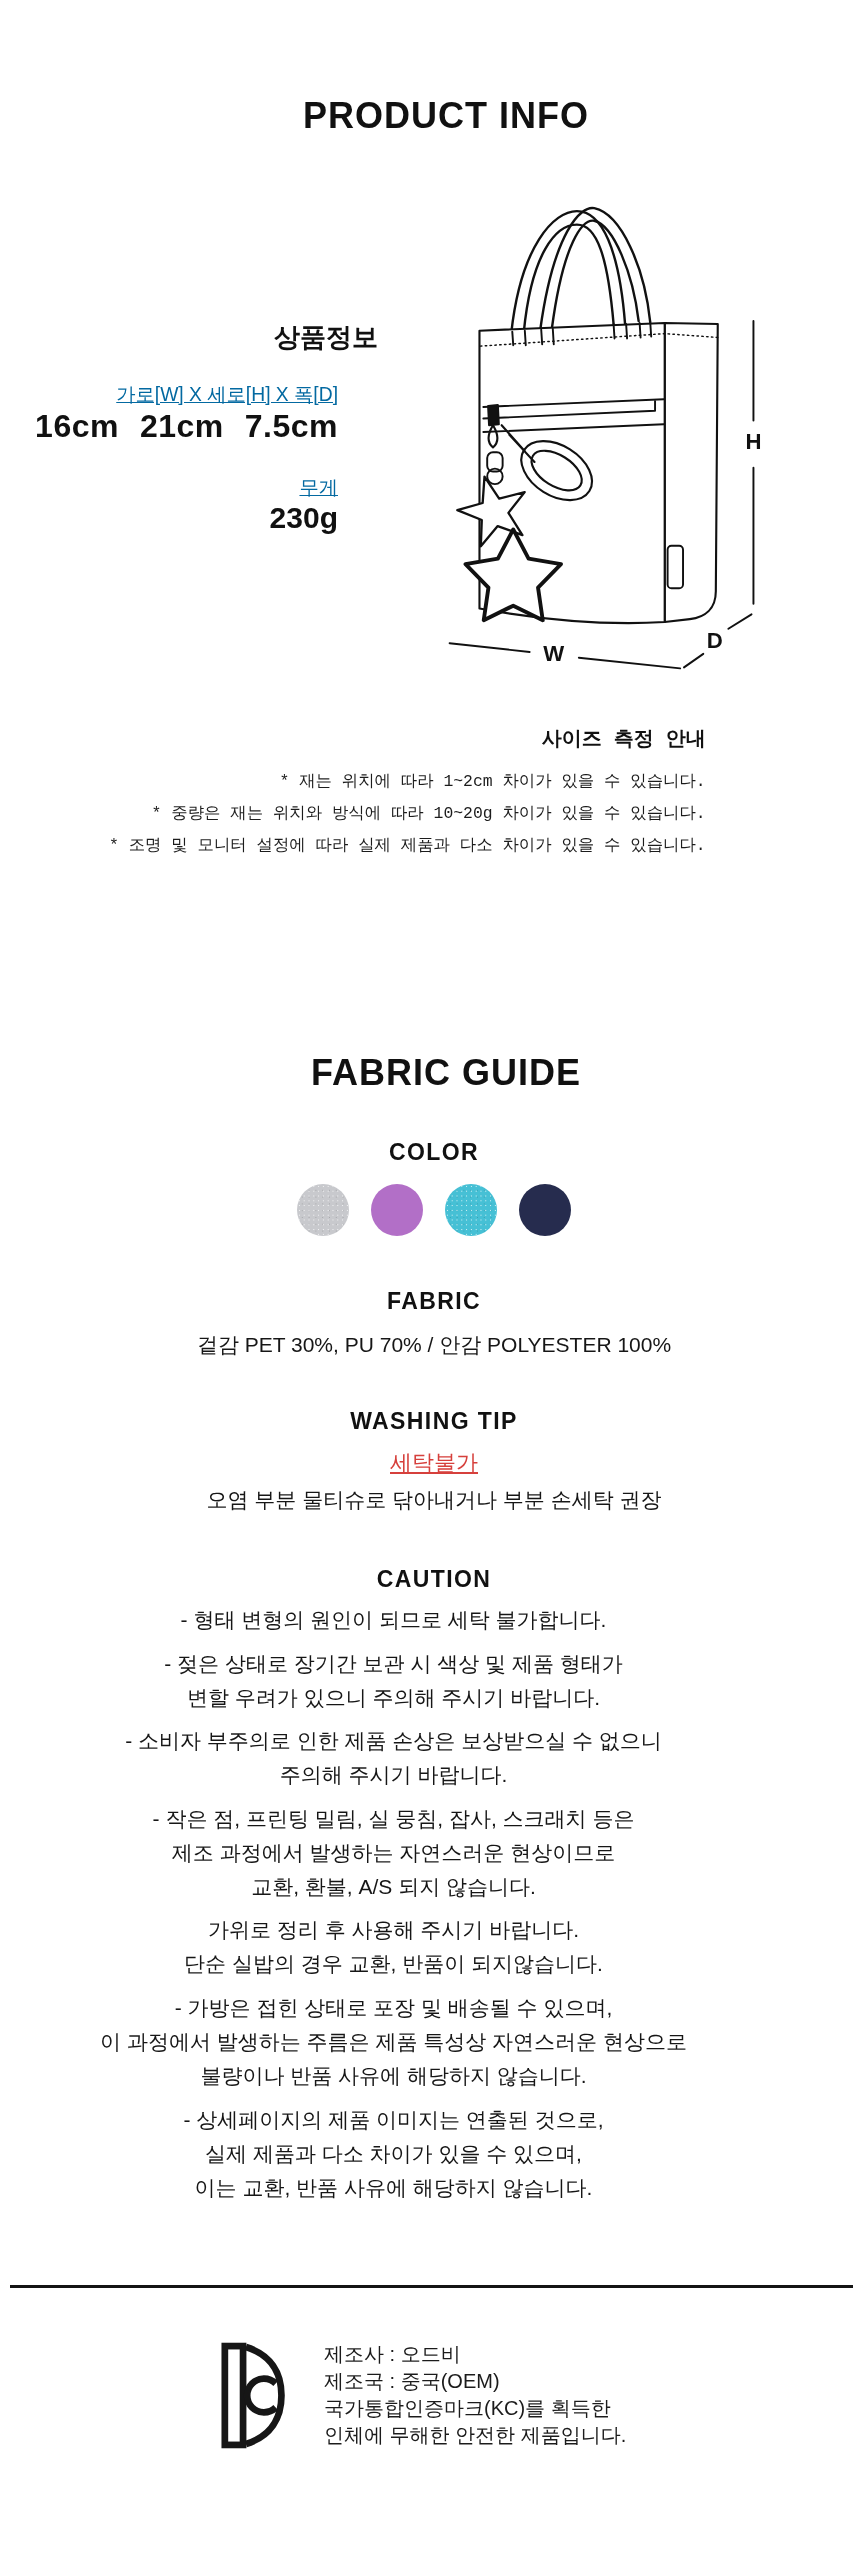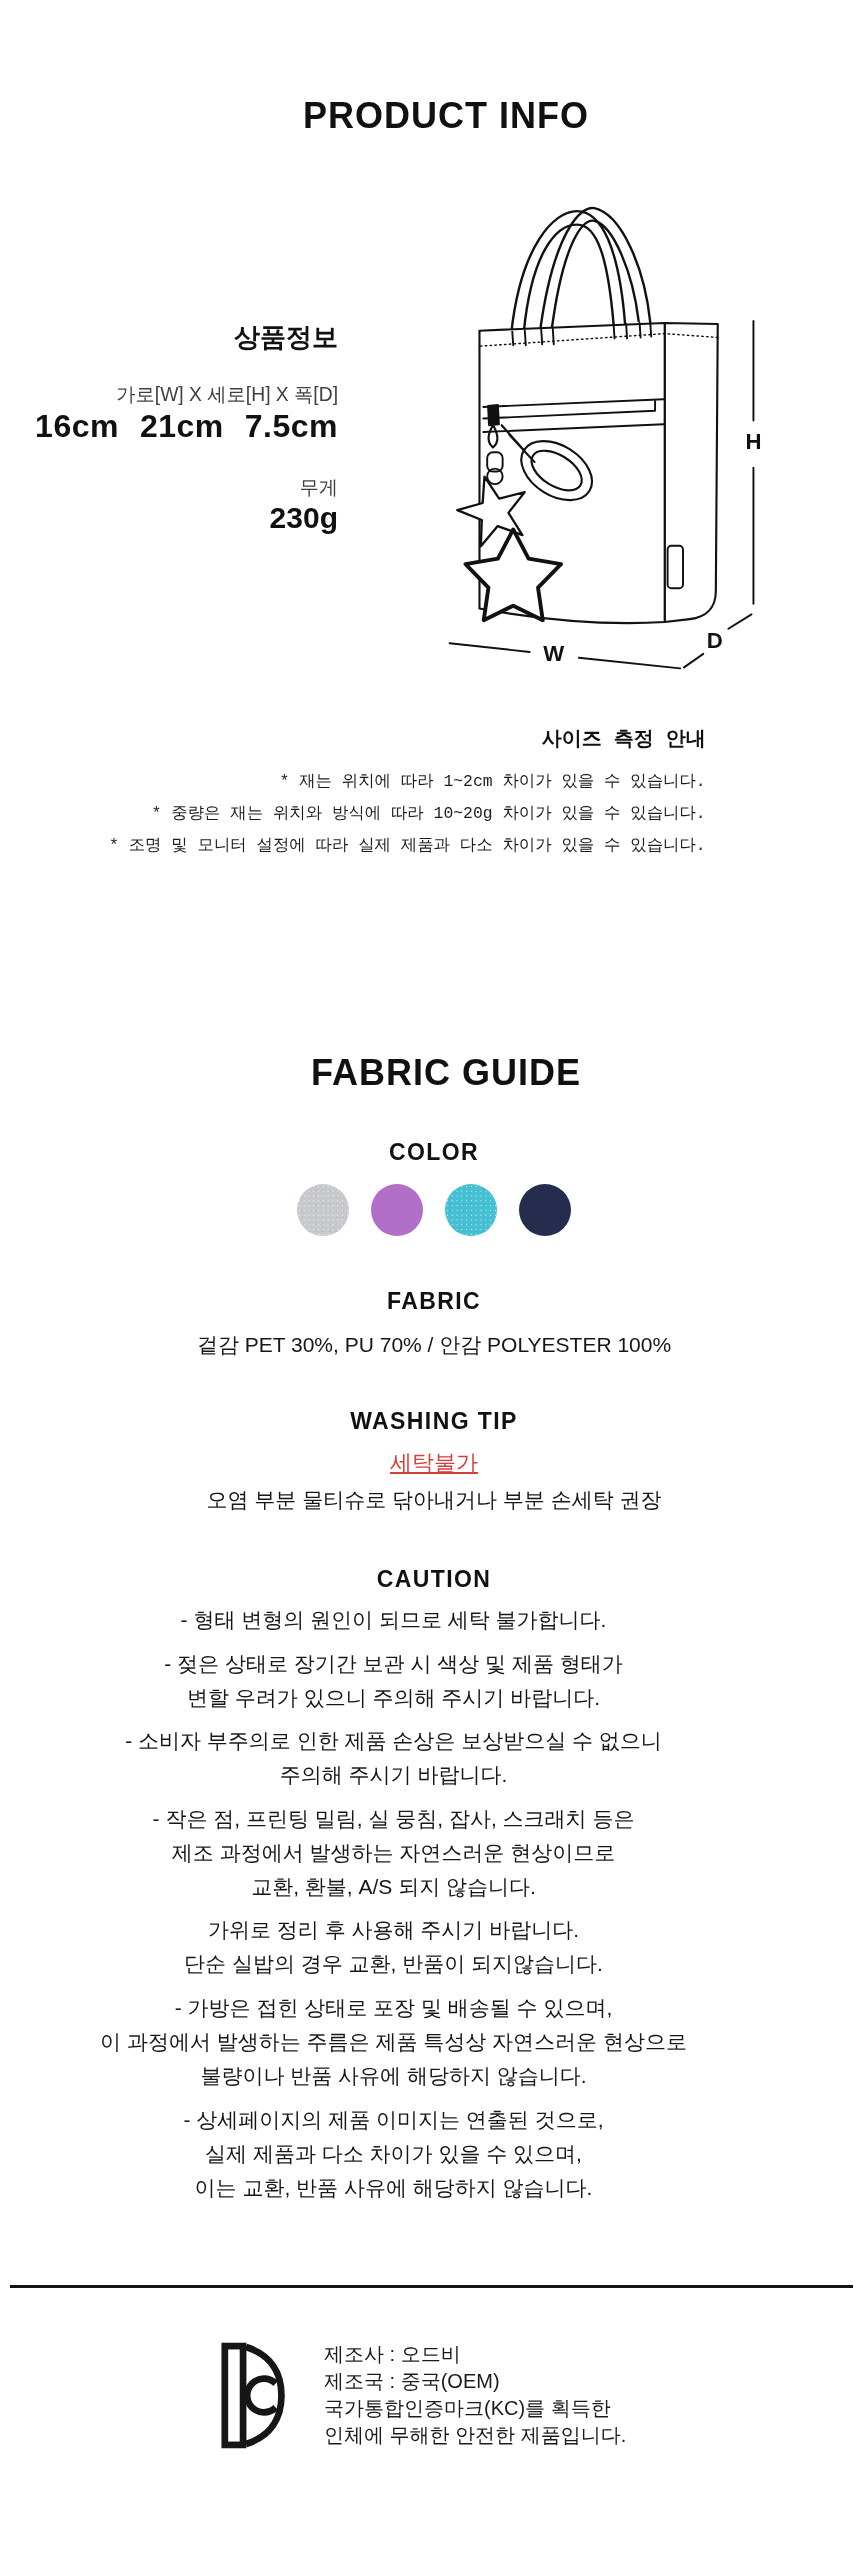--- a/index.html
+++ b/index.html
@@ -6,21 +6,21 @@
   body{font-family:"Liberation Sans","DejaVu Sans",sans-serif;color:#111;}
   #page{position:relative;width:868px;height:2576px;background:#fff;overflow:hidden;margin:0 auto;}
   .abs{position:absolute;}
   .center{left:0;width:868px;text-align:center;}
   .big-title{font-size:36px;font-weight:800;letter-spacing:1px;line-height:42px;padding-left:12px;}
   .sec-heading{font-size:23px;font-weight:800;letter-spacing:1.4px;line-height:25px;}
   .body-line{font-size:21px;line-height:34px;color:#161616;}
   
   .spec{left:0;width:338px;text-align:right;}
   .spec-heading{font-size:26px;font-weight:800;line-height:27px;}
-  .spec-label{font-size:19.3px;color:#404040;line-height:21px;}
+  .spec-label{font-size:19.3px;color:#0369a1;line-height:21px;text-decoration:underline;}
   .spec-value-lg{font-size:32px;font-weight:600;line-height:33px;word-spacing:11.6px;letter-spacing:0.5px;}
   .spec-value-md{font-size:30px;font-weight:600;line-height:31px;}
   
   .size-guide{left:109px;top:728px;text-align:right;font-family:Liberation Mono, monospace;}
   .size-guide-heading{font-size:20px;font-weight:800;line-height:23px;margin-bottom:14.5px;}
   .size-note{font-size:16.4px;line-height:32px;color:#1c1c1c;}
   
   .swatch-row{display:flex;justify-content:center;gap:22px;}
   .swatch{position:relative;width:52px;height:52px;border-radius:50%;}
   .swatch.glitter::after{content:"";position:absolute;inset:0;border-radius:50%;
@@ -34,21 +34,21 @@
   .footer-text{left:324px;top:2341px;text-align:left;font-size:20px;line-height:27px;color:#1b1b1b;}
   svg text{font-family:"Liberation Sans","DejaVu Sans",sans-serif;}
 </style>
 </head>
 <body>
 
 <div id="page">
 
   <div class="abs center big-title" style="top:95px;">PRODUCT INFO</div>
 
-  <div class="abs spec spec-heading" style="top:324px;">상품정보</div>
+  <div class="abs spec spec-heading" style="top:324px;margin-left:40px;">상품정보</div>
   <div class="abs spec spec-label" style="top:384px;">가로[W] X 세로[H] X 폭[D]</div>
   <div class="abs spec spec-value-lg" style="top:410px;">16cm 21cm 7.5cm</div>
   <div class="abs spec spec-label" style="top:477px;">무게</div>
   <div class="abs spec spec-value-md" style="top:502px;">230g</div>
 
   <svg class="abs" style="left:436px;top:186px;" width="359" height="492" viewBox="0 0 372 510" fill="none" stroke="#111" stroke-width="2.2" stroke-linecap="round" stroke-linejoin="round">
 
     <path stroke-width="2.5" d="M 108,149 C 122,48 150,20 164,23 C 192,29 216,84 222,141 M 120,148 C 132,58 152,34 164,36 C 184,41 204,90 210,140"></path>
     <path stroke-width="2.5" d="M 78,152 C 88,62 122,26 146,26 C 172,26 190,66 196,144 M 91,151 C 99,70 124,40 146,40 C 167,40 178,74 184,143"></path>
 

